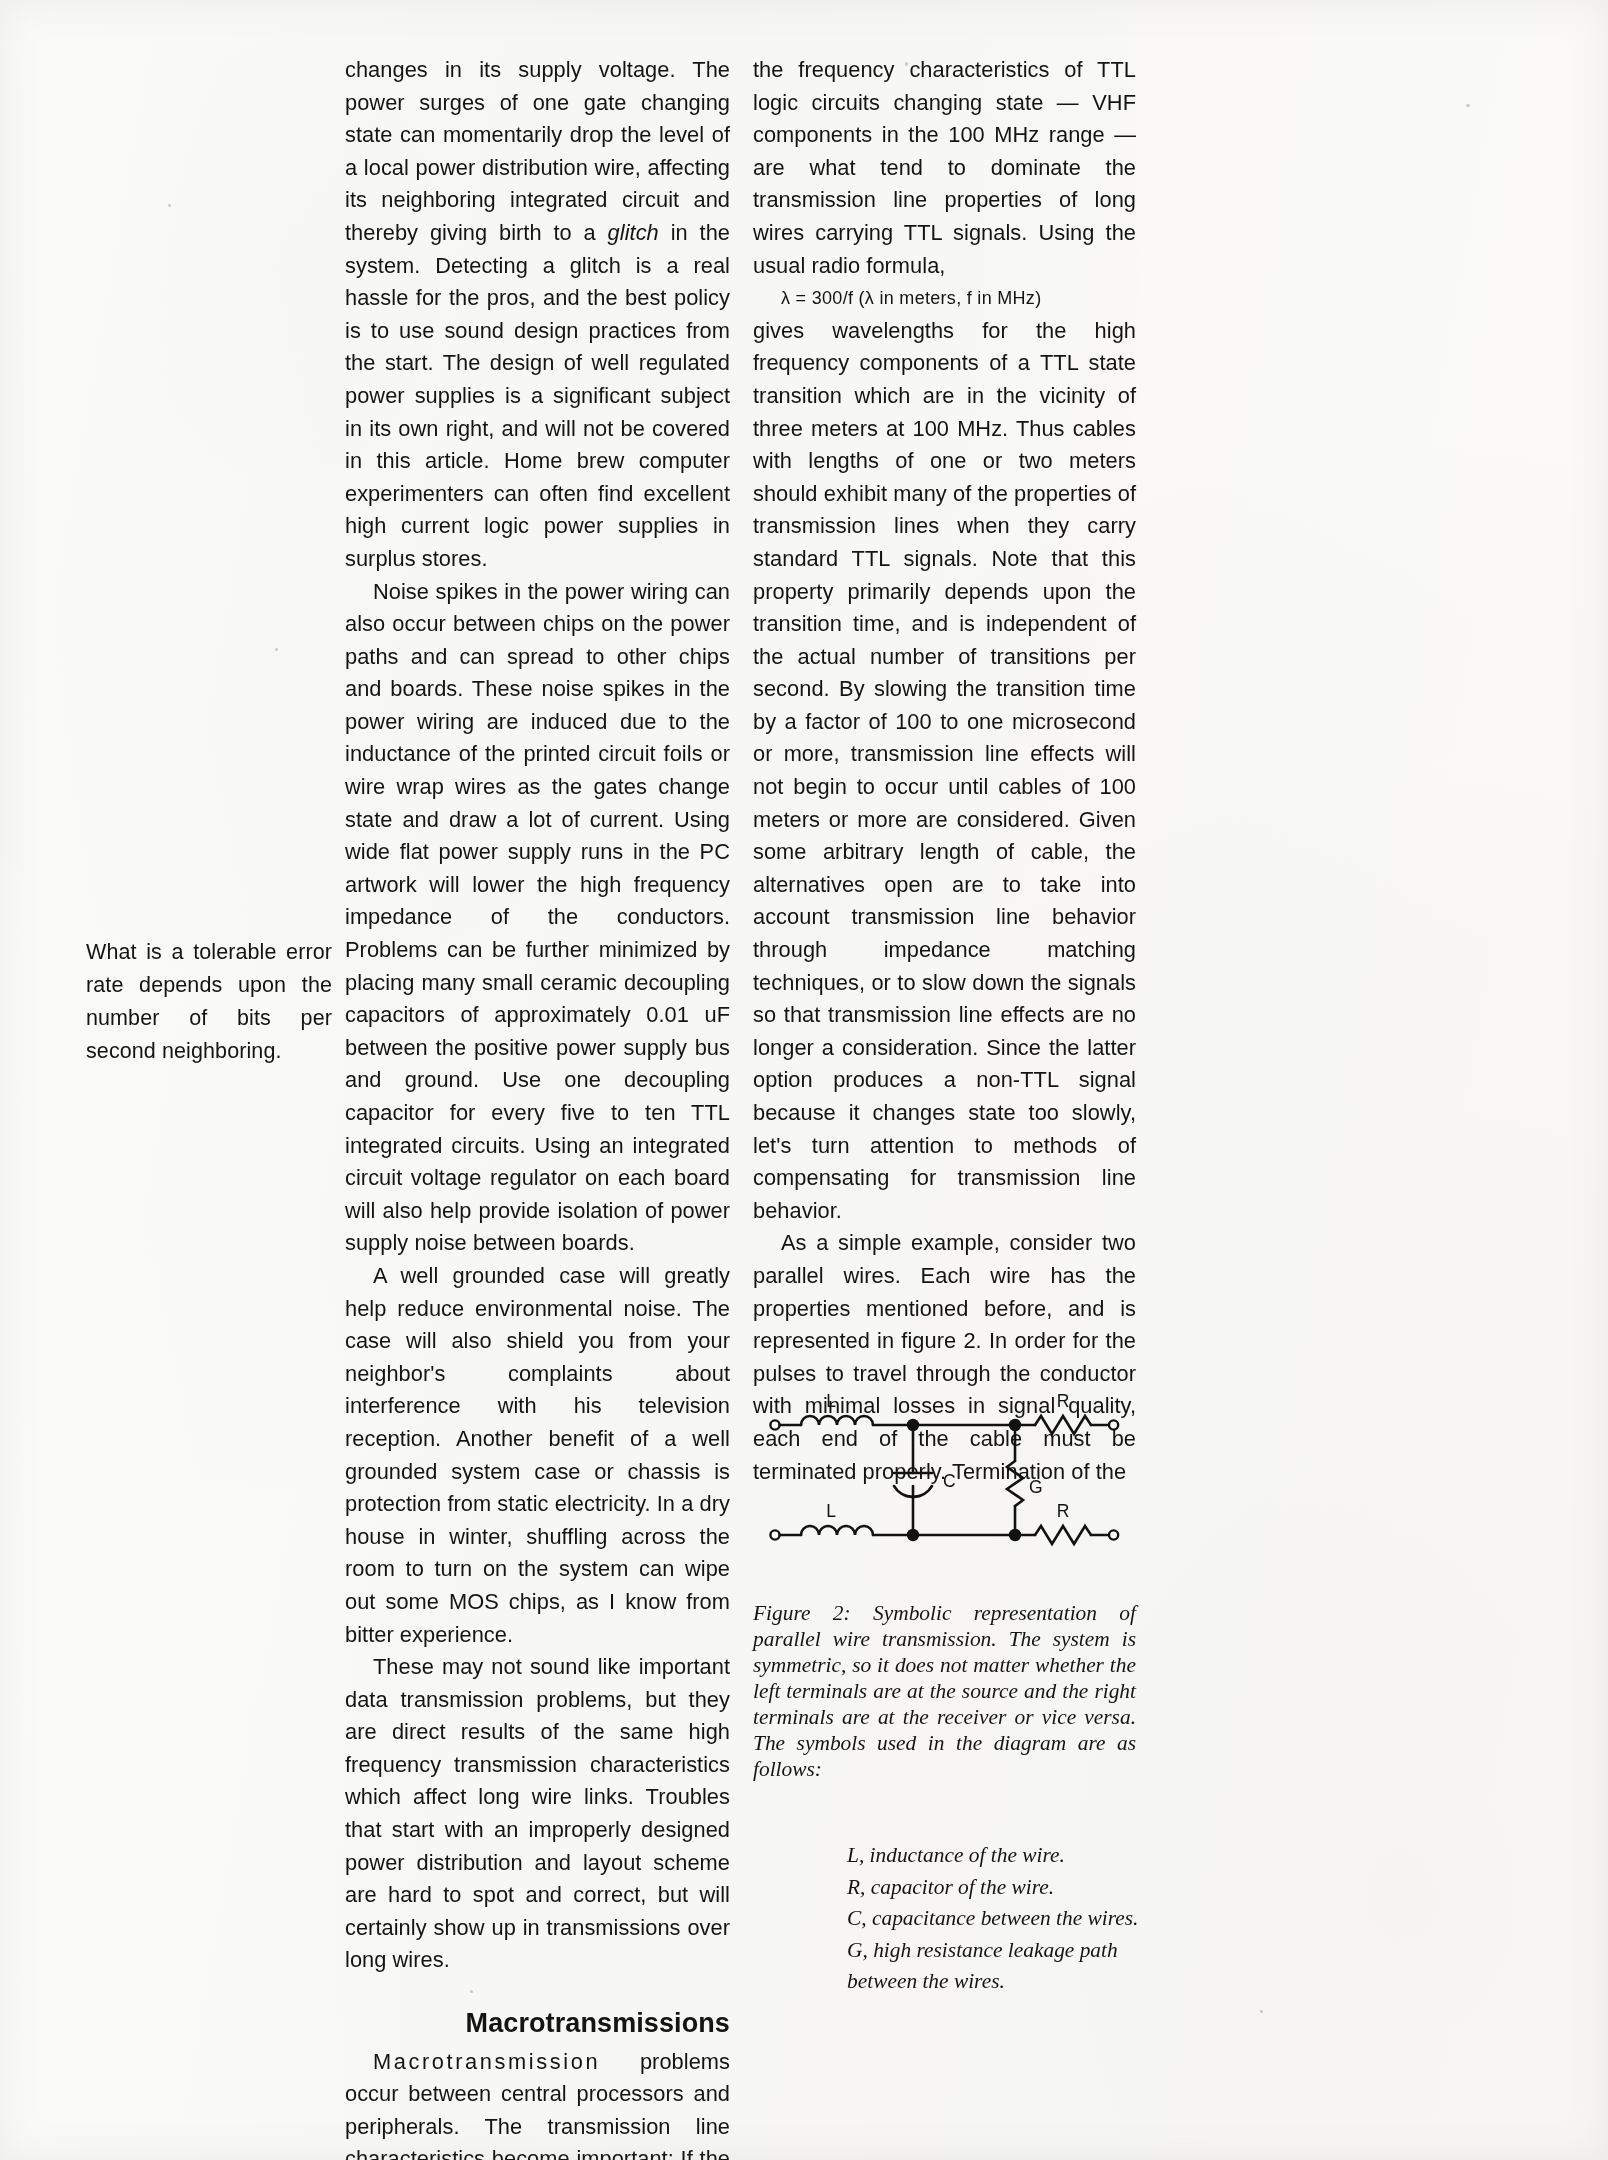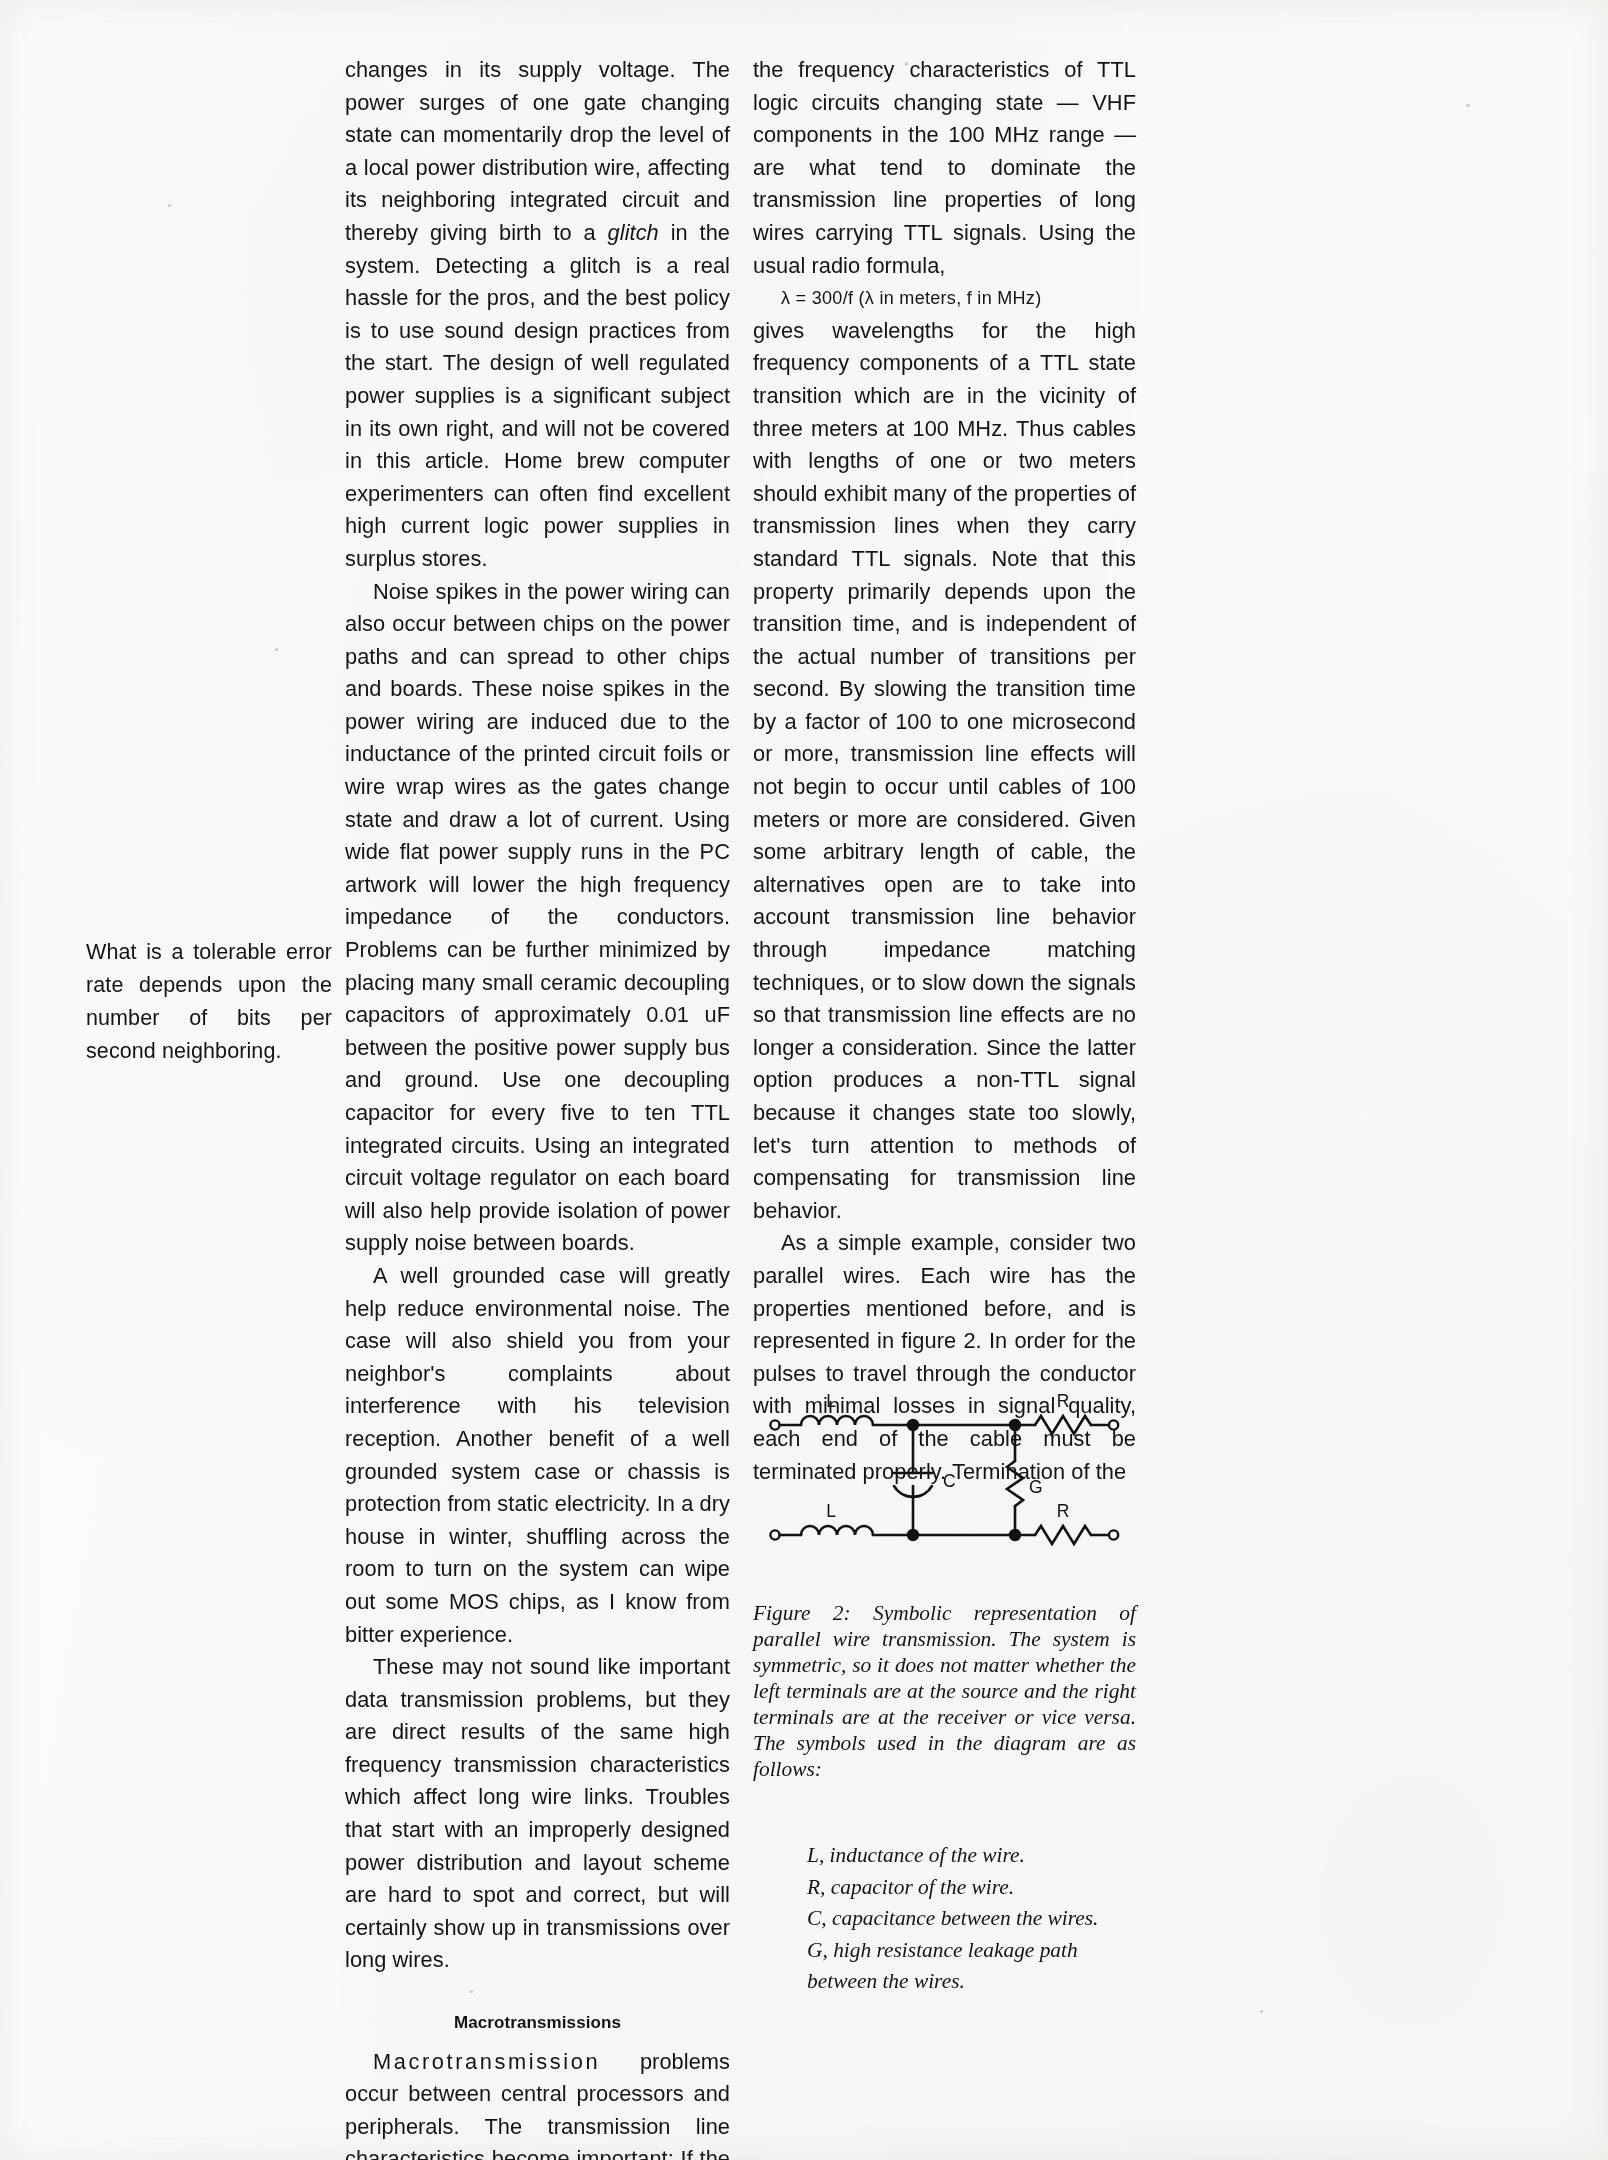--- a/index.html
+++ b/index.html
@@ -80,23 +80,23 @@
   .formula {
     margin: 22px 0 20px 0;
     text-align: center;
     text-indent: 0;
     font-size: 18px;
     letter-spacing: 0.3px;
   }
 
   h2.subhead {
     margin: 30px 0 6px 0;
-    font-size: 17px;
+    font-size: 27px;
     font-weight: bold;
-    text-align: center;
+    text-align: right;
     letter-spacing: 0.1px;
   }
 
   .wide-word { letter-spacing: 2.6px; }
 
   em.it { font-style: italic; }
 
   
   .figure-wrap {
     position: absolute;
@@ -128,21 +128,21 @@
     left: 807px;
     top: 1840px;
     width: 340px;
     font-family: "Liberation Serif", serif;
     font-style: italic;
     font-size: 21.4px;
     line-height: 31.5px;
     text-align: left;
     color: #141414;
   }
-  .fig-symbols div { white-space: normal; }
+  .fig-symbols div { white-space: normal; margin-left: 40px; }
 
   .page-number {
     position: absolute;
     left: 0;
     top: 2048px;
     width: 1608px;
     text-align: center;
     font-size: 20px;
     font-weight: bold;
     color: #111;

